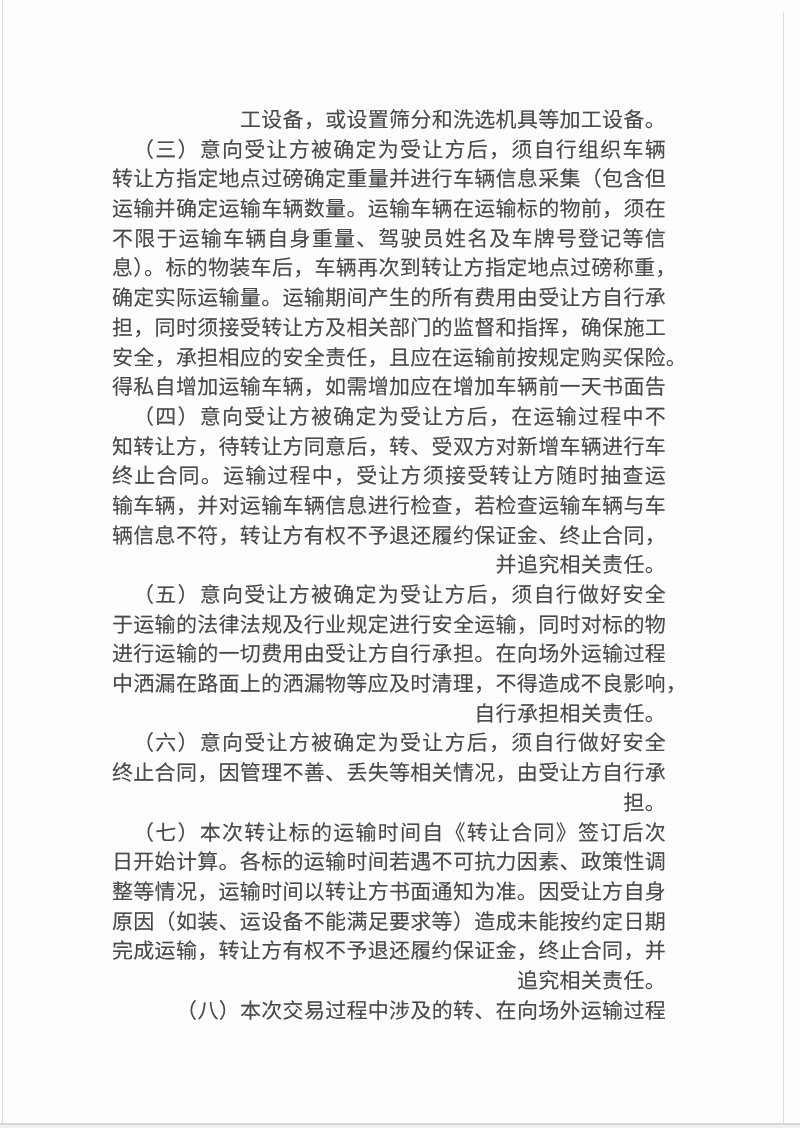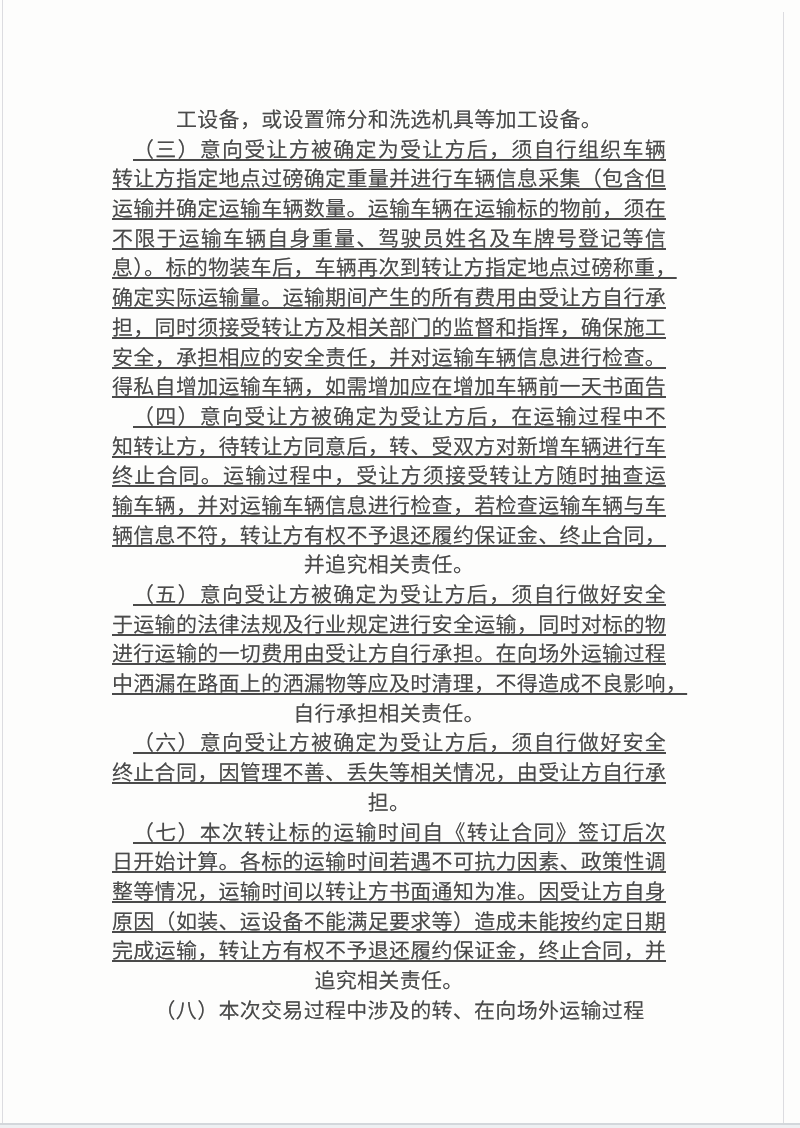--- a/index.html
+++ b/index.html
@@ -43,26 +43,25 @@
     position:absolute;left:112px;top:106px;width:554px;
     font-size:21px;
     line-height:29.7px;
     letter-spacing:0.3px;
     color:var(--text-color);
     text-shadow:0 0 0.5px rgba(80,80,80,0.45);
   }
   .line{
     white-space:nowrap;
     height:29.7px;
-    text-align:center;
+    text-align:right;
   }
   .line.fill{
     text-align:justify;
     text-align-last:justify;
-    text-decoration:underline;
   }
   .line.indent{
     text-indent:21px;
   }
 </style>
 </head>
 <body>
 
 <div class="page">
   <div class="edge-left"></div>
@@ -71,21 +70,21 @@
   <div class="bottom-strip"></div>
   <div class="textblock" id="textblock">
       <div class="line">工设备，或设置筛分和洗选机具等加工设备。</div>
       <div class="line fill indent">（三）意向受让方被确定为受让方后，须自行组织车辆</div>
       <div class="line fill">转让方指定地点过磅确定重量并进行车辆信息采集（包含但</div>
       <div class="line fill">运输并确定运输车辆数量。运输车辆在运输标的物前，须在</div>
       <div class="line fill">不限于运输车辆自身重量、驾驶员姓名及车牌号登记等信</div>
       <div class="line fill">息）。标的物装车后，车辆再次到转让方指定地点过磅称重，</div>
       <div class="line fill">确定实际运输量。运输期间产生的所有费用由受让方自行承</div>
       <div class="line fill">担，同时须接受转让方及相关部门的监督和指挥，确保施工</div>
-      <div class="line fill">安全，承担相应的安全责任，并对运输车辆信息进行检查。</div>
+      <div class="line fill">安全，承担相应的安全责任，且应在运输前按规定购买保险。</div>
       <div class="line fill">得私自增加运输车辆，如需增加应在增加车辆前一天书面告</div>
       <div class="line fill indent">（四）意向受让方被确定为受让方后，在运输过程中不</div>
       <div class="line fill">知转让方，待转让方同意后，转、受双方对新增车辆进行车</div>
       <div class="line fill">终止合同。运输过程中，受让方须接受转让方随时抽查运</div>
       <div class="line fill">输车辆，并对运输车辆信息进行检查，若检查运输车辆与车</div>
       <div class="line fill">辆信息不符，转让方有权不予退还履约保证金、终止合同，</div>
       <div class="line">并追究相关责任。</div>
       <div class="line fill indent">（五）意向受让方被确定为受让方后，须自行做好安全</div>
       <div class="line fill">于运输的法律法规及行业规定进行安全运输，同时对标的物</div>
       <div class="line fill">进行运输的一切费用由受让方自行承担。在向场外运输过程</div>

